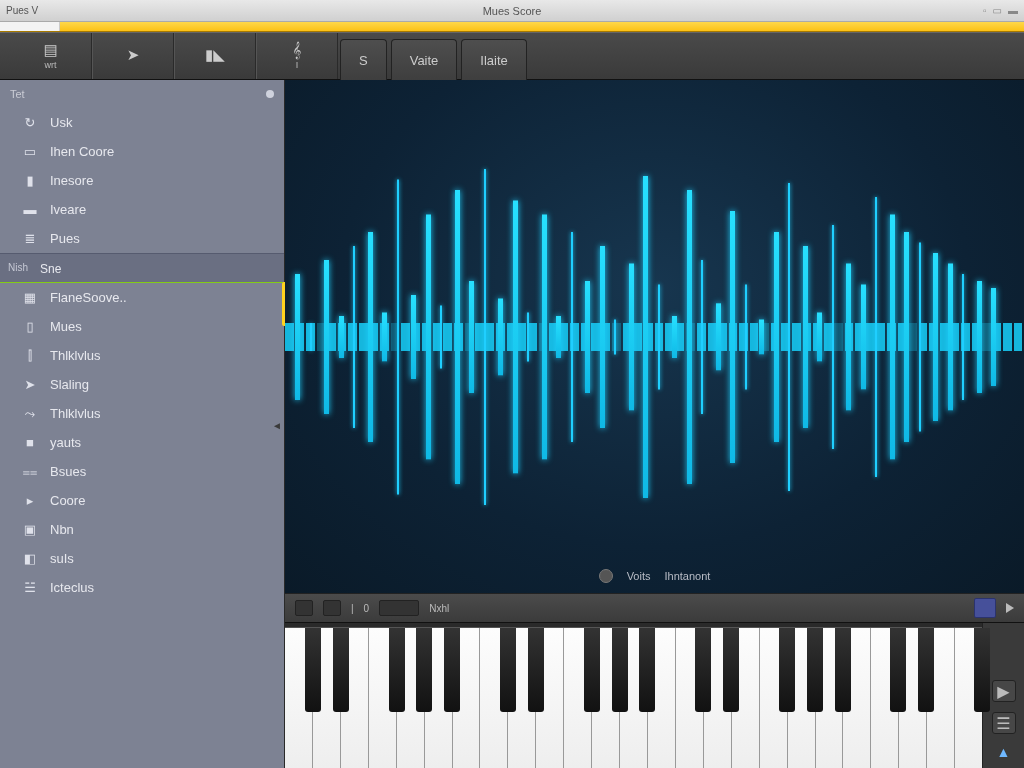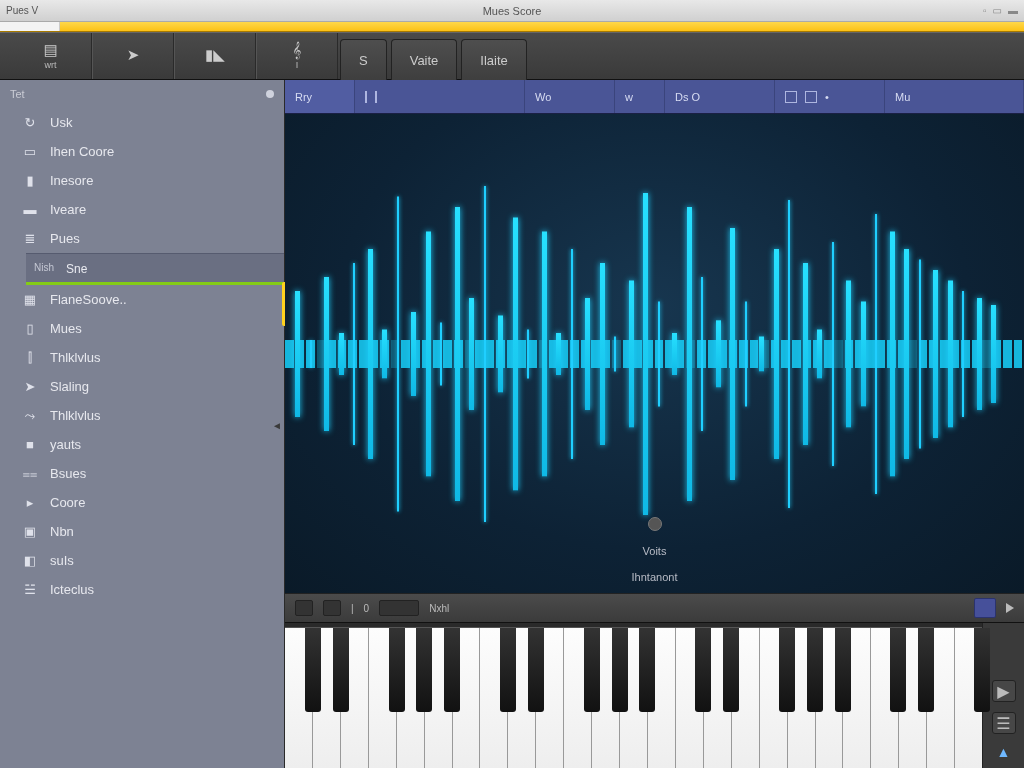--- a/index.html
+++ b/index.html
@@ -22,21 +22,21 @@
 .toolbar .tab { padding: 0 18px; display: flex; align-items: center; color: #ccc; font-size: 13px; background: linear-gradient(#4e4e4e,#3e3e3e); border: 1px solid #222; border-bottom: none; border-radius: 4px 4px 0 0; margin: 6px 2px 0 2px; height: 42px; cursor: pointer; }
 
 
 .body { display: flex; height: calc(768px - 22px - 10px - 48px); }
 
 
 .sidebar { width: 285px; background: #7d8293; color: #d9dbe2; display: flex; flex-direction: column; font-size: 13px; border-right: 1px solid #2a2a2a; position: relative; }
 .sidebar .sec-head { padding: 8px 10px; font-size: 11px; color: #c9cbd4; background: #7d8293; }
 .sidebar .item { display: flex; align-items: center; gap: 12px; padding: 7px 12px 7px 22px; cursor: pointer; color: #e7e8ee; }
 .sidebar .item .ico { width: 16px; height: 14px; display: flex; align-items: center; justify-content: center; color: #dfe1ea; }
-.sidebar .group-label { padding: 8px 10px 6px 8px; font-size: 12px; color: #e9eaf0; background: #6a6f82; border-top: 1px solid #565b6f; border-bottom: 3px solid #84cc16; display: flex; gap: 12px; margin-left: 26px; }
+.sidebar .group-label { padding: 8px 10px 6px 8px; font-size: 12px; color: #e9eaf0; background: #6a6f82; border-top: 1px solid #565b6f; border-bottom: 1px solid #84cc16; display: flex; gap: 12px; }
 .sidebar .group-label .mini { font-size: 10px; color: #c5c8d4; }
 .sidebar .dot { width: 8px; height: 8px; border-radius: 50%; background: #cfd2dd; position: absolute; right: 10px; top: 10px; }
 .sidebar .yellow-marker { position: absolute; right: -4px; top: 202px; width: 6px; height: 44px; background: #ffd21f; border-radius: 2px; }
 .sidebar .chev { position: absolute; right: 2px; top: 340px; color: #3a3a3a; font-size: 10px; }
 
 
 .main { flex: 1; display: flex; flex-direction: column; background: #2a2a2a; }
 
 
 .main-head { height: 30px; background: #2a2a2a; display: flex; align-items: center; justify-content: space-between; padding: 0 12px; color: #ddd; font-size: 14px; border-bottom: 1px solid #1a1a1a; }
@@ -49,21 +49,21 @@
 .ruler .tick { width: 2px; height: 12px; background: #aeb6e0; }
 .ruler .mini-ico { width: 12px; height: 12px; border: 1px solid #aeb6e0; }
 
 
 .wave-wrap { flex: 1; background: radial-gradient(ellipse at 50% 40%, #17364f 0%, #0d2235 60%, #0a1a28 100%); position: relative; overflow: hidden; }
 .wave { position: absolute; inset: 0; }
 .bar { position: absolute; bottom: 50%; width: 5px; background: linear-gradient(#27e0ff,#0fb9e6); box-shadow: 0 0 6px #1fd0ff; transform: translateY(50%); }
 .bar.thin { width: 2px; background: #1fcfff; box-shadow: 0 0 4px #1fcfff; }
 .centerband { position: absolute; left: 0; right: 0; top: calc(50% - 14px); height: 28px; display: flex; }
 .centerband .seg { flex: 1; background: #17c7ef; margin-right: 2px; opacity: .9; }
-.wave-footer { position: absolute; bottom: 10px; left: 0; right: 0; display: flex; justify-content: center; gap: 14px; color: #b8bcc6; font-size: 11px; align-items: center; flex-direction: column; }
+.wave-footer { position: absolute; bottom: 10px; left: 0; right: 0; display: flex; justify-content: center; gap: 14px; color: #b8bcc6; font-size: 11px; align-items: center; }
 .wave-footer .knob { width: 14px; height: 14px; border-radius: 50%; background: #555; border: 1px solid #777; }
 
 
 .transport { height: 30px; background: linear-gradient(#4b4b4b,#3b3b3b); border-top: 1px solid #222; border-bottom: 1px solid #111; display: flex; align-items: center; padding: 0 10px; gap: 10px; color: #bbb; font-size: 10px; }
 .transport .tbtn2 { width: 18px; height: 16px; background: #333; border: 1px solid #222; border-radius: 2px; cursor: pointer; }
 .transport .spacer { flex: 1; }
 .transport .rbtn { width: 22px; height: 20px; background: #46509a; border: 1px solid #2b336e; border-radius: 2px; cursor: pointer; }
 .transport .play { width: 0; height: 0; border-left: 8px solid #bbb; border-top: 5px solid transparent; border-bottom: 5px solid transparent; cursor: pointer; }
 
 
@@ -201,46 +201,20 @@
         </div>
         <div class="item">
           <span class="ico">☱</span>
           <span>Icteclus</span>
         </div>
       </div>
   </div>
 
   <div class="main">
 
-    <div class="ruler">
-      <div class="cell first">
-          <span>Rry</span>
-        </div>
-      <div class="cell" style="width:170px">
-          <span class="tick"></span>
-          <span class="tick"></span>
-        </div>
-      <div class="cell" style="width:90px">
-          <span>Wo</span>
-        </div>
-      <div class="cell" style="width:50px">
-          <span>w</span>
-        </div>
-      <div class="cell" style="width:110px">
-          <span>Ds   O</span>
-        </div>
-      <div class="cell" style="width:110px">
-        <span class="mini-ico"></span>
-        <span class="mini-ico"></span>
-        <span>•</span>
-      </div>
-      <div class="cell" style="flex:1">
-          <span>Mu</span>
-        </div>
-    </div>
 
     <div class="wave-wrap">
       <div class="centerband" id="centerband">
           <div class="seg"></div>
           <div class="seg"></div>
           <div class="seg"></div>
           <div class="seg" style="opacity: 0.3;"></div>
           <div class="seg"></div>
           <div class="seg"></div>
           <div class="seg"></div>

